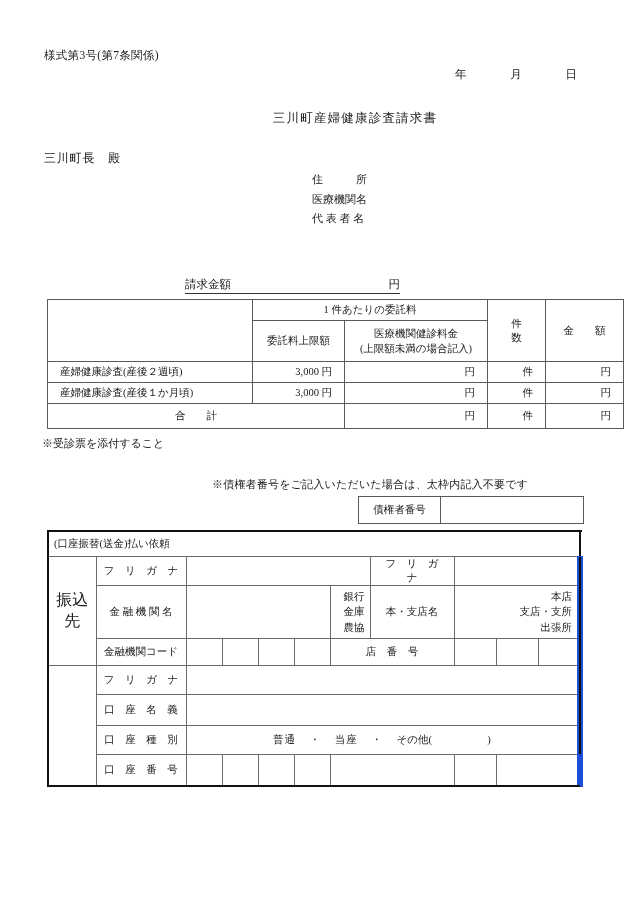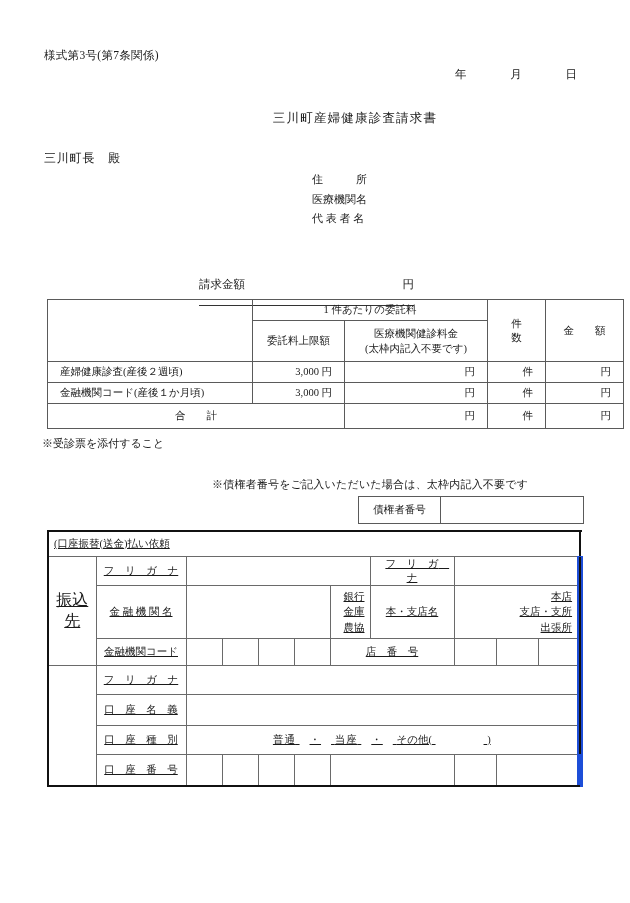--- a/index.html
+++ b/index.html
@@ -74,25 +74,25 @@
     position: absolute;
     left: 68px; top: 248px;
     font-size: 11.5px;
     white-space: nowrap;
     letter-spacing: 0.4px;
   }
   .statement .blank-year { display: inline-block; width: 46px; }
 
   .amount-line {
     position: absolute;
-    left: 199px; top: 277px;
+    left: 185px; top: 277px;
     width: 215px;
     font-size: 11.5px;
     border-bottom: 1px solid #333;
-    padding-bottom: 13px;
+    padding-bottom: 1px;
     display: flex;
     justify-content: space-between;
     white-space: nowrap;
   }
 
   
   .claim-table {
     position: absolute;
     left: 47px; top: 299px;
     width: 536px;
@@ -145,21 +145,20 @@
   }
 
   
   .bank-table {
     position: absolute;
     left: 47px; top: 530px;
     width: 536px;
     border-collapse: collapse;
     table-layout: fixed;
     font-size: 10.5px;
-    text-decoration: underline;
   }
   .bank-table td {
     border: 1px solid #6a6a6a;
     padding: 0 5px;
     vertical-align: middle;
     height: 22px;
   }
   .bk-c { text-align: center; }
   .bk-l { text-align: left; }
 
@@ -228,32 +227,32 @@
       <tr>
         <td rowspan="2" class="ct-c"></td>
         <td colspan="2" class="ct-c">1 件あたりの委託料</td>
         <td rowspan="2" class="ct-c hd-tall">件　　数</td>
         <td rowspan="2" class="ct-c hd-tall">金　　額</td>
       </tr>
       <tr>
         <td class="ct-c" style="height:40px">委託料上限額</td>
         <td class="ct-c two-line" style="height:40px">
           <div>医療機関健診料金</div>
-          <div>(太枠内記入不要です)</div>
+          <div>(上限額未満の場合記入)</div>
         </td>
       </tr>
       <tr>
         <td class="ct-l">産婦健康診査(産後２週頃)</td>
         <td class="ct-r">3,000 円</td>
         <td class="ct-r">円</td>
         <td class="ct-r">件</td>
         <td class="ct-r">円</td>
       </tr>
       <tr>
-        <td class="ct-l">金融機関コード(産後１か月頃)</td>
+        <td class="ct-l">産婦健康診査(産後１か月頃)</td>
         <td class="ct-r">3,000 円</td>
         <td class="ct-r">円</td>
         <td class="ct-r">件</td>
         <td class="ct-r">円</td>
       </tr>
       <tr>
         <td colspan="2" class="ct-c" style="height:24px">合　　計</td>
         <td class="ct-r">円</td>
         <td class="ct-r">件</td>
         <td class="ct-r">円</td>

